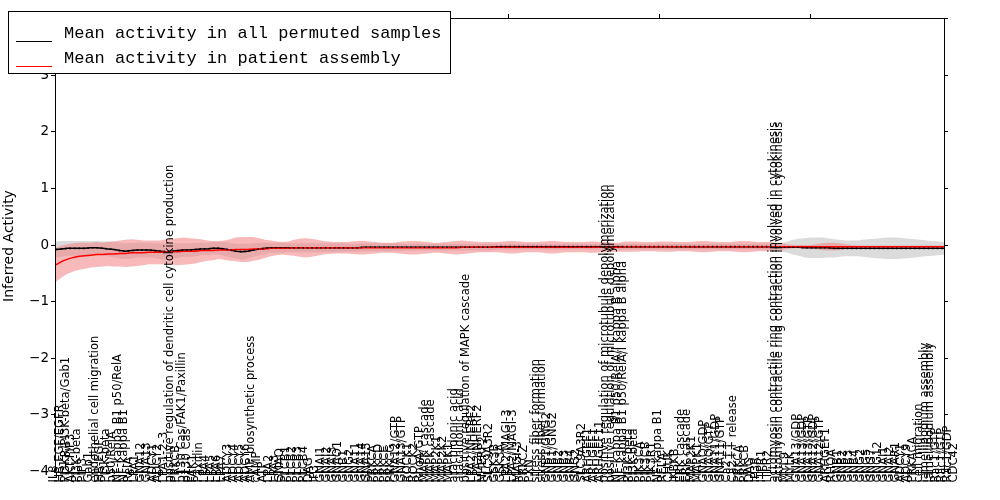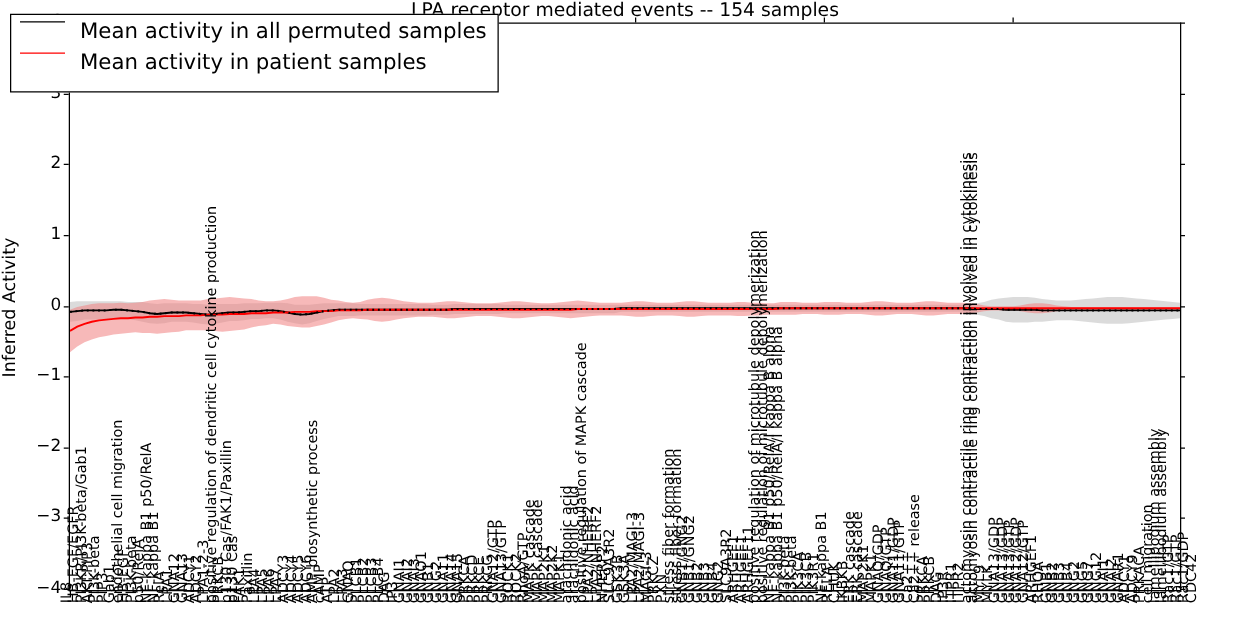--- a/index.html
+++ b/index.html
@@ -32,21 +32,21 @@
     position:absolute;left:55px;top:478px;width:890px;text-align:center;
     font-size:14px;color:#000;
   }
 
   
   #legend{
     position:absolute;left:8px;top:11px;
     border:1px solid #000;background:#fff;
     padding:5px 9px 6px 7px;box-sizing:border-box;
   }
-  .legrow{display:flex;align-items:flex-start;height:25px;}
+  .legrow{display:flex;align-items:flex-end;height:25px;font-family:Liberation Mono, monospace;}
   .legline{width:36px;height:0;border-top:1.4px solid #000;margin-right:12px;flex:none;}
   .legline.red{border-top-color:#ff0000;}
   .legtxt{font-size:17px;color:#000;white-space:nowrap;line-height:1;}
 
   
   .xlab{
     position:absolute;
     font-size:11.5px;
     color:#000;
     white-space:nowrap;
@@ -55,21 +55,20 @@
     line-height:1;
   }
 
   svg{display:block;}
 </style>
 </head>
 <body>
 
 <div id="root">
 
-  <div id="title">LPA receptor mediated events -- 154 samples</div>
 
   <div id="ylabel-wrap">
     <div id="ylabel">Inferred Activity</div>
   </div>
 
   <div id="axes">
     <div id="plotclip">
       <svg id="plotsvg" width="888" height="453" viewBox="0 0 888 453" preserveAspectRatio="none">
           <path d="M0.00,222.54 L5.80,221.97 L11.61,221.97 L17.41,221.97 L23.22,221.97 L29.02,221.97 L34.82,221.97 L40.63,221.97 L46.43,222.54 L52.24,222.54 L58.04,222.54 L63.84,223.67 L69.65,224.23 L75.45,223.67 L81.25,223.67 L87.06,223.67 L92.86,223.67 L98.67,224.23 L104.47,224.23 L110.27,224.80 L116.08,224.23 L121.88,224.23 L127.69,224.23 L133.49,224.23 L139.29,223.67 L145.10,223.67 L150.90,223.67 L156.71,223.10 L162.51,223.10 L168.31,223.10 L174.12,223.67 L179.92,224.80 L185.73,224.80 L191.53,224.80 L197.33,224.23 L203.14,223.67 L208.94,223.67 L214.75,223.67 L220.55,223.67 L226.35,223.67 L232.16,224.23 L237.96,224.23 L243.76,224.23 L249.57,224.23 L255.37,224.23 L261.18,224.23 L266.98,224.23 L272.78,224.23 L278.59,224.23 L284.39,224.23 L290.20,224.80 L296.00,224.80 L301.80,224.80 L307.61,224.23 L313.41,224.23 L319.22,224.23 L325.02,224.23 L330.82,224.23 L336.63,224.23 L342.43,224.23 L348.24,224.80 L354.04,224.80 L359.84,224.80 L365.65,224.80 L371.45,224.80 L377.25,224.80 L383.06,224.80 L388.86,224.80 L394.67,224.80 L400.47,224.80 L406.27,224.80 L412.08,224.80 L417.88,224.80 L423.69,224.80 L429.49,224.80 L435.29,224.80 L441.10,224.80 L446.90,224.80 L452.71,224.80 L458.51,224.80 L464.31,224.80 L470.12,224.80 L475.92,224.80 L481.73,224.80 L487.53,224.80 L493.33,224.80 L499.14,224.80 L504.94,224.80 L510.75,224.80 L516.55,224.80 L522.35,224.80 L528.16,224.80 L533.96,224.80 L539.76,224.80 L545.57,224.80 L551.37,224.80 L557.18,224.80 L562.98,224.80 L568.78,224.80 L574.59,224.80 L580.39,224.80 L586.20,224.80 L592.00,224.80 L597.80,224.80 L603.61,224.80 L609.41,224.80 L615.22,224.80 L621.02,224.80 L626.82,224.80 L632.63,224.80 L638.43,224.80 L644.24,224.80 L650.04,224.80 L655.84,224.80 L661.65,224.80 L667.45,224.80 L673.25,224.80 L679.06,224.80 L684.86,224.80 L690.67,224.80 L696.47,224.80 L702.27,224.80 L708.08,224.80 L713.88,224.80 L719.69,224.23 L725.49,223.67 L731.29,222.54 L737.10,220.84 L742.90,219.70 L748.71,219.14 L754.51,218.57 L760.31,218.57 L766.12,218.57 L771.92,219.14 L777.73,220.27 L783.53,220.84 L789.33,221.40 L795.14,221.40 L800.94,221.40 L806.75,220.84 L812.55,220.27 L818.35,219.70 L824.16,219.14 L829.96,218.57 L835.76,218.57 L841.57,218.57 L847.37,219.14 L853.18,219.70 L858.98,220.27 L864.78,220.84 L870.59,221.40 L876.39,221.97 L882.20,222.54 L888.00,223.10 L888.00,235.56 L882.20,236.13 L876.39,236.69 L870.59,237.26 L864.78,237.83 L858.98,238.39 L853.18,238.96 L847.37,239.52 L841.57,240.09 L835.76,240.09 L829.96,240.09 L824.16,239.52 L818.35,238.96 L812.55,238.39 L806.75,237.83 L800.94,237.26 L795.14,237.26 L789.33,237.26 L783.53,237.83 L777.73,238.39 L771.92,238.39 L766.12,238.96 L760.31,238.96 L754.51,238.96 L748.71,238.39 L742.90,236.69 L737.10,235.56 L731.29,233.86 L725.49,232.73 L719.69,231.03 L713.88,230.46 L708.08,230.46 L702.27,230.46 L696.47,230.46 L690.67,230.46 L684.86,230.46 L679.06,230.46 L673.25,230.46 L667.45,230.46 L661.65,230.46 L655.84,230.46 L650.04,230.46 L644.24,230.46 L638.43,230.46 L632.63,230.46 L626.82,230.46 L621.02,230.46 L615.22,230.46 L609.41,230.46 L603.61,230.46 L597.80,230.46 L592.00,230.46 L586.20,230.46 L580.39,230.46 L574.59,230.46 L568.78,230.46 L562.98,230.46 L557.18,230.46 L551.37,230.46 L545.57,230.46 L539.76,230.46 L533.96,230.46 L528.16,230.46 L522.35,230.46 L516.55,230.46 L510.75,230.46 L504.94,230.46 L499.14,230.46 L493.33,230.46 L487.53,230.46 L481.73,230.46 L475.92,230.46 L470.12,230.46 L464.31,230.46 L458.51,230.46 L452.71,230.46 L446.90,230.46 L441.10,230.46 L435.29,231.60 L429.49,231.60 L423.69,231.60 L417.88,231.60 L412.08,231.60 L406.27,231.60 L400.47,231.60 L394.67,231.60 L388.86,231.60 L383.06,231.60 L377.25,231.60 L371.45,231.60 L365.65,231.60 L359.84,231.60 L354.04,231.60 L348.24,231.60 L342.43,232.16 L336.63,232.16 L330.82,232.16 L325.02,232.16 L319.22,232.16 L313.41,232.16 L307.61,232.16 L301.80,232.73 L296.00,232.73 L290.20,232.73 L284.39,233.30 L278.59,233.30 L272.78,233.30 L266.98,233.30 L261.18,233.30 L255.37,233.30 L249.57,233.30 L243.76,233.30 L237.96,233.30 L232.16,233.30 L226.35,233.86 L220.55,233.86 L214.75,233.86 L208.94,234.99 L203.14,236.13 L197.33,237.83 L191.53,239.52 L185.73,240.66 L179.92,239.52 L174.12,238.39 L168.31,236.69 L162.51,235.56 L156.71,235.56 L150.90,236.13 L145.10,236.13 L139.29,237.26 L133.49,237.83 L127.69,237.83 L121.88,238.96 L116.08,240.09 L110.27,240.66 L104.47,240.09 L98.67,238.96 L92.86,238.39 L87.06,238.39 L81.25,238.39 L75.45,239.52 L69.65,240.09 L63.84,239.52 L58.04,238.39 L52.24,237.26 L46.43,236.13 L40.63,235.56 L34.82,235.56 L29.02,236.69 L23.22,236.69 L17.41,236.69 L11.61,236.69 L5.80,237.83 L0.00,238.39 Z" fill="#b0b0b0" fill-opacity="0.45" stroke="none"></path>
           <path d="M0.00,228.77 L5.80,226.50 L11.61,225.37 L17.41,224.23 L23.22,223.67 L29.02,223.67 L34.82,223.67 L40.63,223.10 L46.43,223.67 L52.24,223.10 L58.04,222.54 L63.84,221.40 L69.65,220.84 L75.45,220.27 L81.25,220.84 L87.06,221.40 L92.86,221.40 L98.67,221.40 L104.47,221.40 L110.27,220.27 L116.08,219.70 L121.88,219.14 L127.69,218.57 L133.49,219.14 L139.29,219.70 L145.10,220.27 L150.90,221.40 L156.71,221.97 L162.51,221.97 L168.31,221.40 L174.12,220.27 L179.92,218.57 L185.73,218.01 L191.53,218.01 L197.33,218.01 L203.14,219.14 L208.94,220.84 L214.75,221.40 L220.55,222.54 L226.35,223.10 L232.16,222.54 L237.96,220.84 L243.76,219.70 L249.57,219.14 L255.37,219.70 L261.18,220.84 L266.98,221.97 L272.78,222.54 L278.59,223.10 L284.39,223.10 L290.20,223.10 L296.00,222.54 L301.80,221.97 L307.61,221.97 L313.41,222.54 L319.22,223.10 L325.02,223.67 L330.82,223.67 L336.63,223.67 L342.43,223.10 L348.24,222.54 L354.04,221.97 L359.84,221.97 L365.65,222.54 L371.45,223.10 L377.25,223.67 L383.06,223.67 L388.86,223.10 L394.67,222.54 L400.47,221.97 L406.27,221.40 L412.08,221.97 L417.88,222.54 L423.69,223.10 L429.49,223.10 L435.29,223.10 L441.10,223.10 L446.90,222.54 L452.71,221.97 L458.51,221.97 L464.31,222.54 L470.12,223.10 L475.92,223.10 L481.73,223.10 L487.53,222.54 L493.33,221.97 L499.14,221.97 L504.94,222.54 L510.75,223.10 L516.55,223.10 L522.35,223.10 L528.16,223.10 L533.96,222.54 L539.76,222.54 L545.57,223.10 L551.37,223.10 L557.18,223.67 L562.98,223.67 L568.78,222.54 L574.59,222.54 L580.39,222.54 L586.20,223.10 L592.00,223.10 L597.80,223.10 L603.61,222.54 L609.41,222.54 L615.22,222.54 L621.02,223.10 L626.82,223.10 L632.63,223.10 L638.43,222.54 L644.24,221.97 L650.04,221.97 L655.84,222.54 L661.65,223.10 L667.45,223.10 L673.25,223.10 L679.06,222.54 L684.86,221.97 L690.67,221.97 L696.47,222.54 L702.27,223.10 L708.08,223.10 L713.88,223.10 L719.69,223.67 L725.49,224.23 L731.29,225.37 L737.10,225.93 L742.90,225.93 L748.71,225.93 L754.51,225.93 L760.31,225.37 L766.12,224.23 L771.92,223.67 L777.73,223.67 L783.53,224.23 L789.33,225.37 L795.14,225.93 L800.94,226.50 L806.75,226.50 L812.55,226.50 L818.35,226.50 L824.16,226.50 L829.96,226.50 L835.76,226.50 L841.57,226.50 L847.37,226.50 L853.18,226.50 L858.98,226.50 L864.78,226.50 L870.59,226.50 L876.39,226.50 L882.20,226.50 L888.00,226.50 L888.00,228.77 L882.20,228.77 L876.39,228.77 L870.59,228.77 L864.78,228.77 L858.98,228.77 L853.18,228.77 L847.37,228.77 L841.57,228.77 L835.76,228.77 L829.96,228.77 L824.16,228.77 L818.35,228.77 L812.55,228.77 L806.75,228.77 L800.94,228.77 L795.14,229.33 L789.33,229.90 L783.53,231.03 L777.73,231.60 L771.92,231.60 L766.12,231.03 L760.31,229.90 L754.51,229.33 L748.71,229.33 L742.90,229.33 L737.10,229.33 L731.29,229.90 L725.49,231.03 L719.69,231.60 L713.88,232.16 L708.08,232.16 L702.27,232.16 L696.47,232.73 L690.67,233.30 L684.86,233.30 L679.06,232.73 L673.25,232.16 L667.45,232.16 L661.65,232.16 L655.84,232.73 L650.04,233.30 L644.24,233.30 L638.43,232.73 L632.63,232.16 L626.82,232.16 L621.02,232.16 L615.22,232.73 L609.41,232.73 L603.61,232.73 L597.80,232.16 L592.00,232.16 L586.20,232.16 L580.39,232.73 L574.59,232.73 L568.78,232.73 L562.98,232.73 L557.18,232.73 L551.37,233.30 L545.57,233.30 L539.76,233.86 L533.96,233.86 L528.16,233.30 L522.35,233.30 L516.55,233.30 L510.75,233.30 L504.94,233.86 L499.14,234.43 L493.33,234.43 L487.53,233.86 L481.73,233.30 L475.92,233.30 L470.12,233.30 L464.31,233.86 L458.51,234.43 L452.71,234.43 L446.90,233.86 L441.10,233.30 L435.29,233.30 L429.49,233.30 L423.69,233.30 L417.88,233.86 L412.08,234.43 L406.27,234.99 L400.47,235.56 L394.67,234.99 L388.86,234.43 L383.06,233.86 L377.25,233.86 L371.45,234.43 L365.65,234.99 L359.84,235.56 L354.04,235.56 L348.24,234.99 L342.43,234.43 L336.63,233.86 L330.82,233.86 L325.02,233.86 L319.22,234.43 L313.41,234.99 L307.61,235.56 L301.80,235.56 L296.00,234.99 L290.20,234.43 L284.39,234.43 L278.59,234.43 L272.78,234.99 L266.98,235.56 L261.18,236.69 L255.37,237.83 L249.57,238.39 L243.76,237.83 L237.96,236.69 L232.16,236.13 L226.35,235.56 L220.55,236.13 L214.75,237.26 L208.94,238.96 L203.14,240.66 L197.33,241.79 L191.53,242.92 L185.73,242.92 L179.92,242.36 L174.12,241.79 L168.31,240.66 L162.51,240.09 L156.71,241.22 L150.90,241.79 L145.10,242.92 L139.29,244.62 L133.49,245.19 L127.69,245.75 L121.88,246.32 L116.08,245.75 L110.27,245.19 L104.47,245.19 L98.67,245.19 L92.86,245.19 L87.06,246.32 L81.25,246.89 L75.45,247.45 L69.65,248.02 L63.84,247.45 L58.04,247.45 L52.24,246.89 L46.43,247.45 L40.63,248.02 L34.82,248.58 L29.02,249.72 L23.22,250.85 L17.41,252.55 L11.61,254.81 L5.80,258.21 L0.00,262.74 Z" fill="#f08080" fill-opacity="0.55" stroke="none"></path>
@@ -283,17 +282,17 @@
     </div>
 
 
   <div id="legend">
     <div class="legrow">
       <span class="legline"></span>
       <span class="legtxt">Mean activity in all permuted samples</span>
     </div>
     <div class="legrow">
       <span class="legline red"></span>
-      <span class="legtxt">Mean activity in patient samples</span>
+      <span class="legtxt">Mean activity in patient assembly</span>
     </div>
   </div>
 
 </div>
 
 </body></html>

